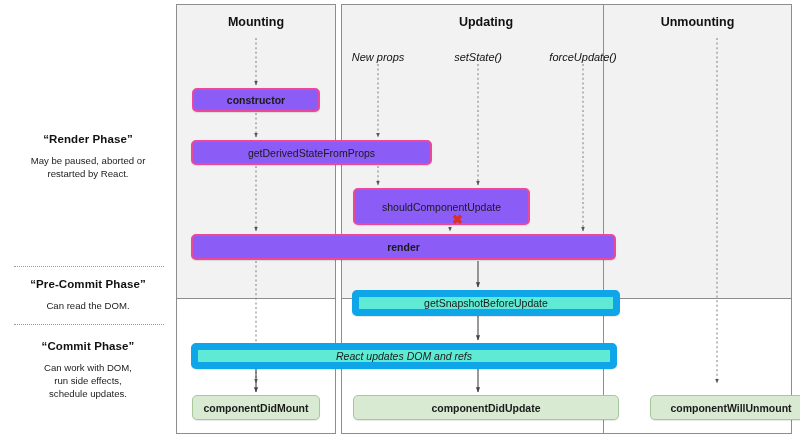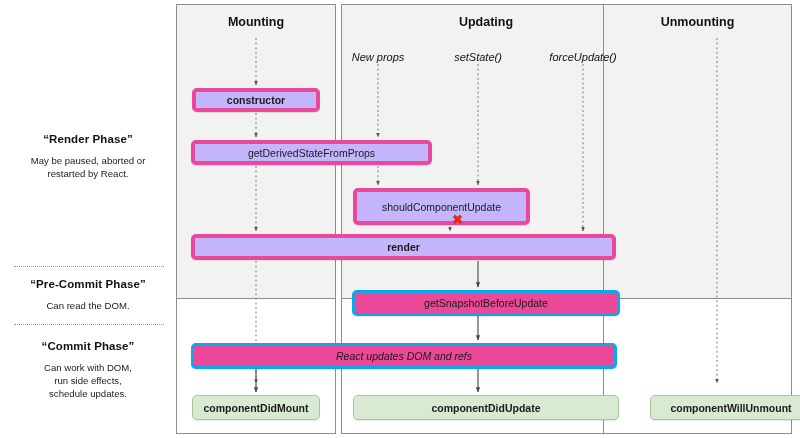--- a/index.html
+++ b/index.html
@@ -113,22 +113,22 @@
     box-sizing: border-box;
     border-radius: 5px;
     display: flex;
     align-items: center;
     justify-content: center;
     font-size: 10.5px;
     color: #1a1a1a;
     box-shadow: 0 1px 1px rgba(0,0,0,0.10);
     white-space: nowrap;
   }
-  .node.blue   { background: #c4b5fd; border: 4px solid #ec4899; }
-  .node.yellow { background: #ec4899; border: 3px solid #0ea5e9; }
+  .node.blue   { background: #8b5cf6; border: 2px solid #ec4899; }
+  .node.yellow { background: #5eead4; border: 7px solid #0ea5e9; }
   .node.green  { background: #d9ead3; border: 1px solid #a9c79d; }
   .node.bold   { font-weight: bold; }
   .node.italic { font-style: italic; }
 
   .redx {
     position: absolute;
     font-size: 13px;
     font-weight: bold;
     color: #d93025;
     line-height: 1;

